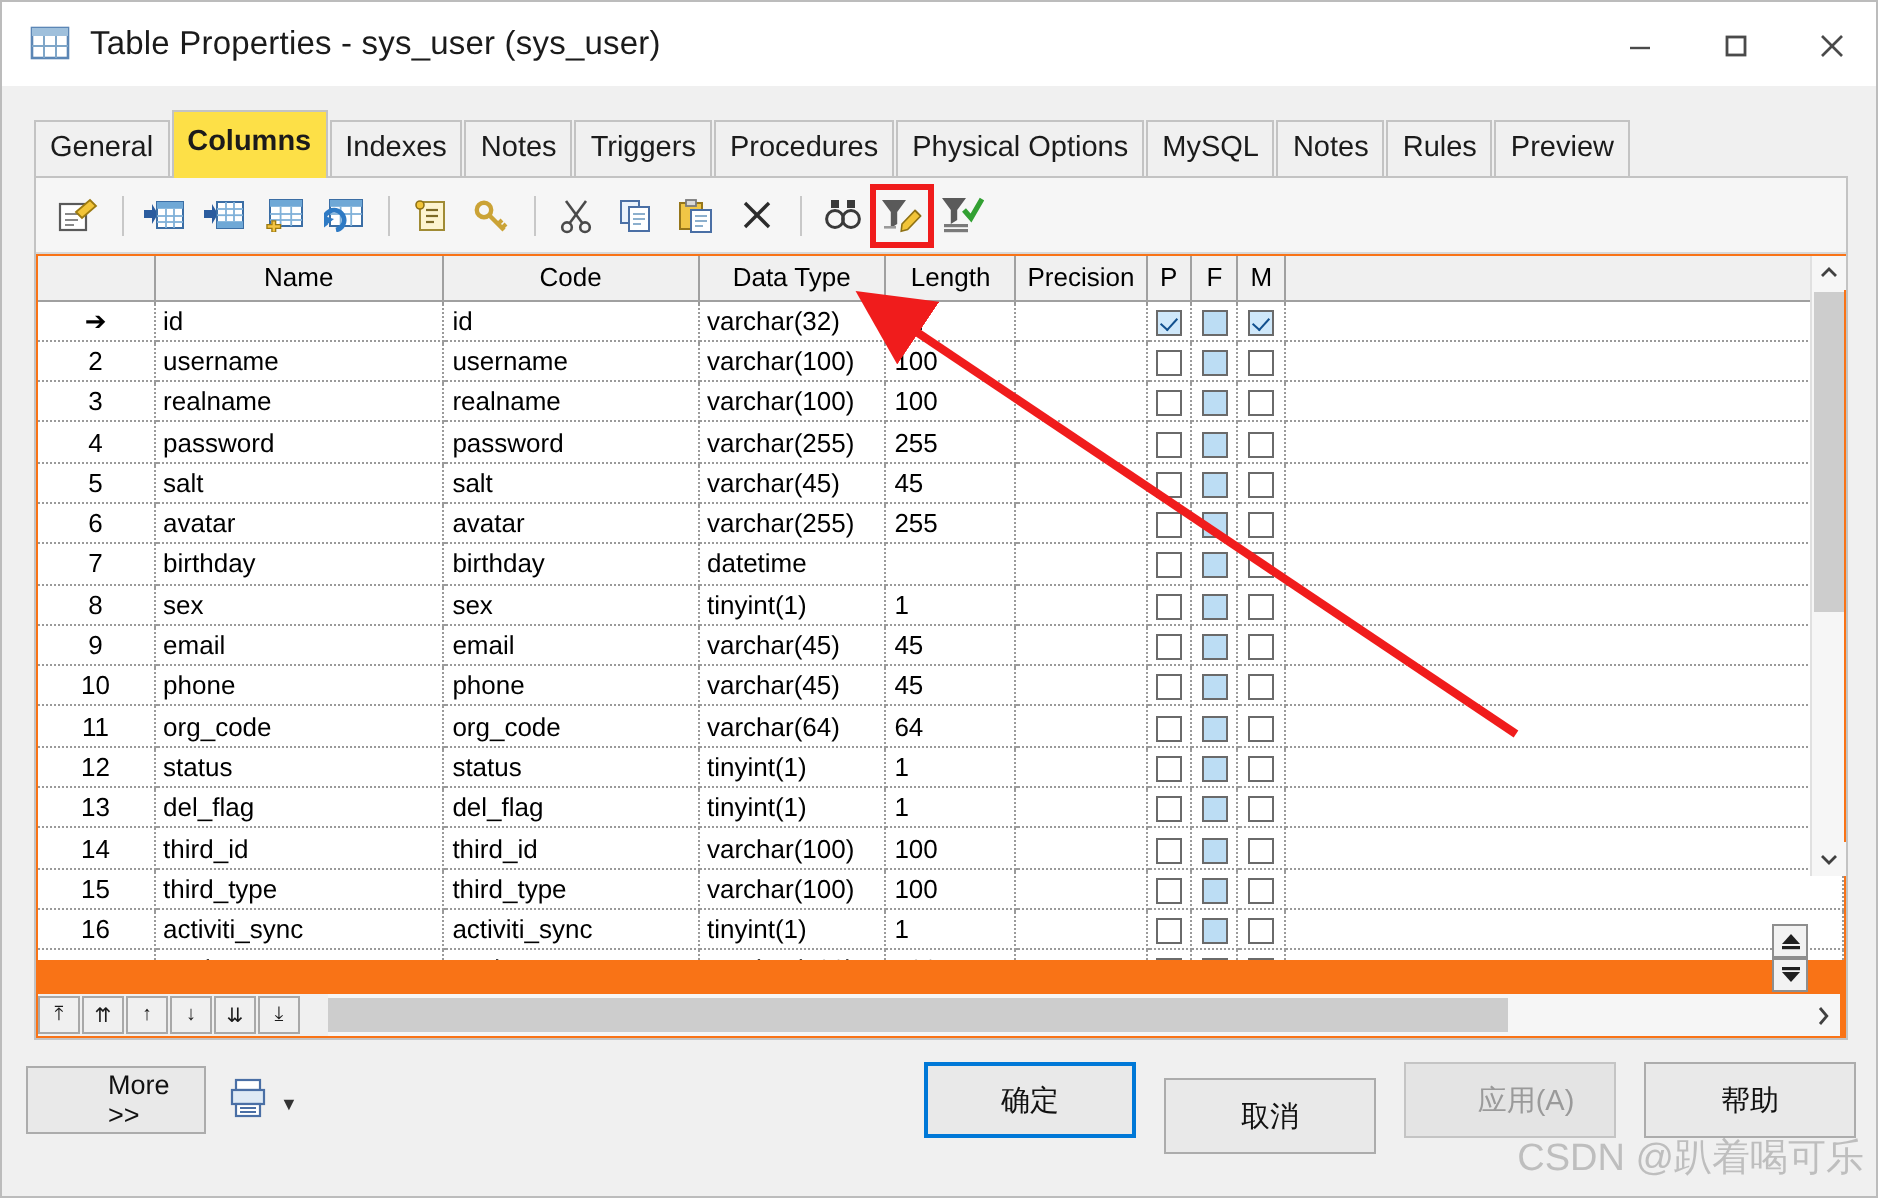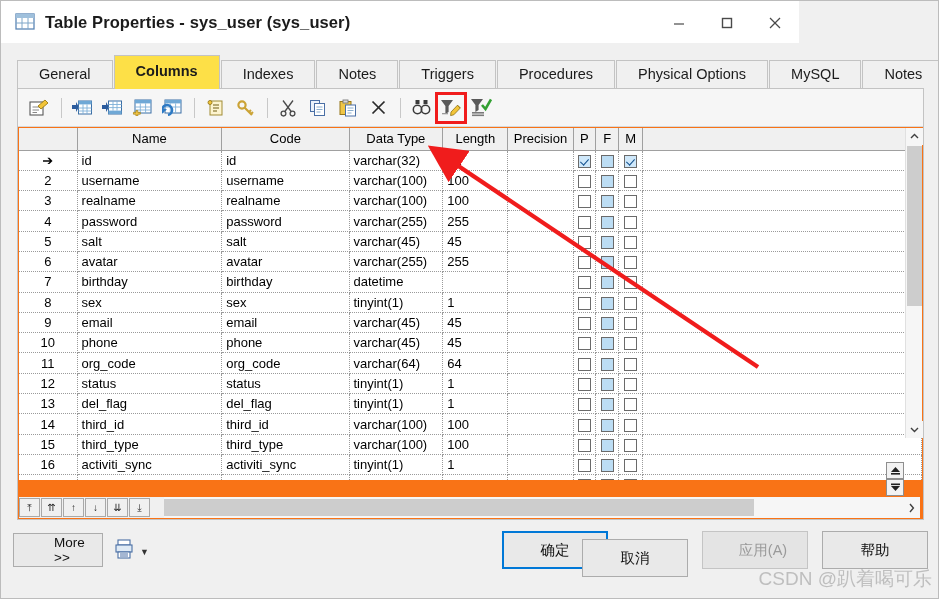--- a/index.html
+++ b/index.html
@@ -13,25 +13,24 @@
   #app {
     position: relative;
     width: 939px; height: 599px;
     background: #f0f0f0;
     border: 1px solid #bcbcbc;
     overflow: hidden;
   }
 
   
   .titlebar {
-    position: absolute; left: 0; top: 0; width: 798px; height: 43px;
+    position: absolute; left: 0; top: 0; width: 939px; height: 43px;
     background: #ffffff;
     display: flex; align-items: center;
     border-bottom: 1px solid #f0f0f0;
-    font-weight: bold;
   }
   .title-icon {
     width: 20px; height: 18px; margin-left: 14px; margin-right: 10px;
     position: relative; flex: none;
   }
   .title-text {
     font-size: 16.5px; color: #1b1b1b; white-space: nowrap;
     letter-spacing: .1px;
   }
   .wbtns { position: absolute; right: 0; top: 0; height: 43px; display: flex; }
@@ -42,21 +41,21 @@
 
   
   .tabstrip {
     position: absolute; left: 0; top: 43px; width: 939px; height: 45px;
     background: #f0f0f0;
     display: flex; align-items: flex-end;
     padding-left: 16px;
   }
   .tab {
     height: 29px; line-height: 27px;
-    padding: 0 21px;
+    padding: 0 7px;
     font-size: 14.5px; color: #1b1b1b;
     background: #f0f0f0;
     border: 1px solid #c3c3c3;
     border-bottom: none;
     margin-right: 1px;
     white-space: nowrap;
     position: relative; top: 0;
   }
   .tab.active {
     background: #fde047;
@@ -194,21 +193,21 @@
     border: 1px solid #acacac; background: #e9e9e9;
     font-size: 14.5px; color: #111;
     display: flex; align-items: center; justify-content: center;
     position: absolute;
   }
   .btn.primary { border: 2px solid #0078d7; background: #e9e9e9; }
   .btn.disabled { color: #9a9a9a; background: #e4e4e4; border-color: #c4c4c4; }
   .more-btn { left: 12px; top: 13px; width: 90px; height: 34px; font-size: 13.5px; padding-left: 40px; }
   .print-icon { position: absolute; left: 114px; top: 19px; width: 18px; height: 20px; }
   .print-caret { position: absolute; left: 139px; top: 27px; font-size: 9px; color: #333; }
-  .btn-ok     { left: 461px; top: 11px; width: 106px; height: 38px; margin-left: 40px; }
+  .btn-ok     { left: 461px; top: 11px; width: 106px; height: 38px; }
   .btn-cancel { left: 581px; top: 11px; width: 106px; height: 38px; margin-top: 8px; }
   .btn-apply  { left: 701px; top: 11px; width: 106px; height: 38px; padding-left: 16px; }
   .btn-help   { left: 821px; top: 11px; width: 106px; height: 38px; }
 
   .watermark {
     position: absolute; right: 8px; bottom: 6px;
     font-size: 19px; color: rgba(150,150,150,.55);
     white-space: nowrap; pointer-events: none;
   }
 

